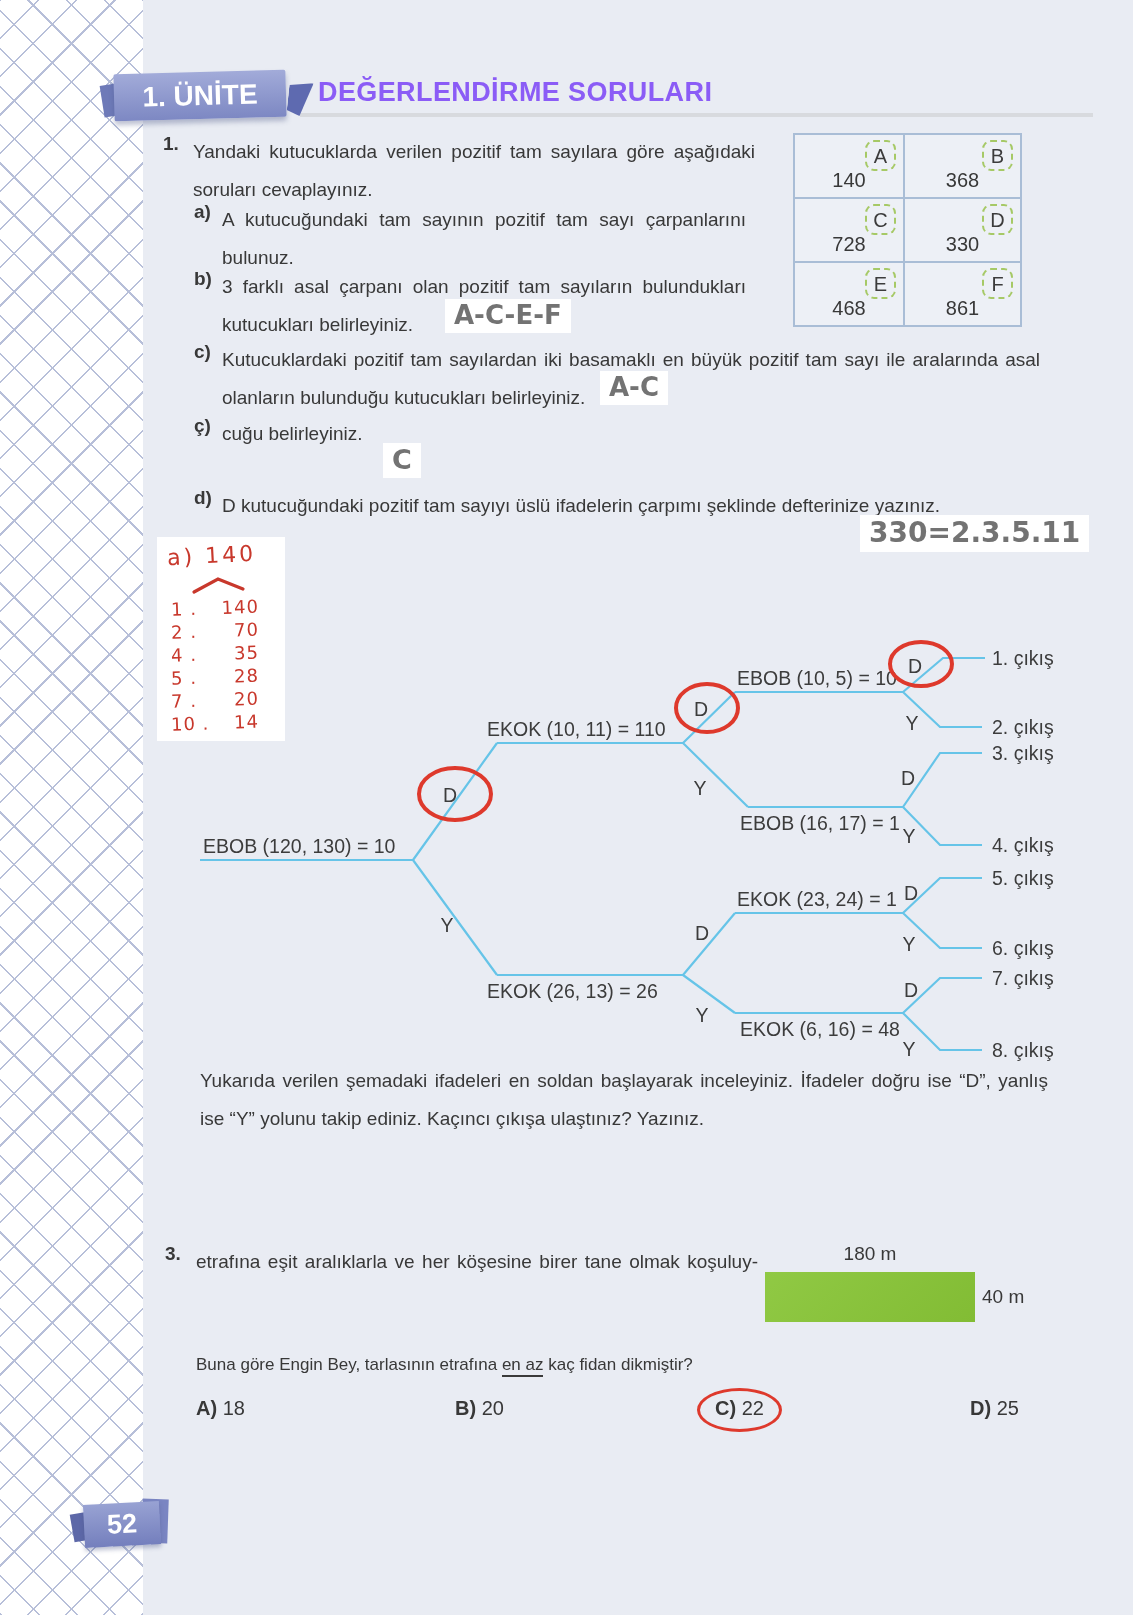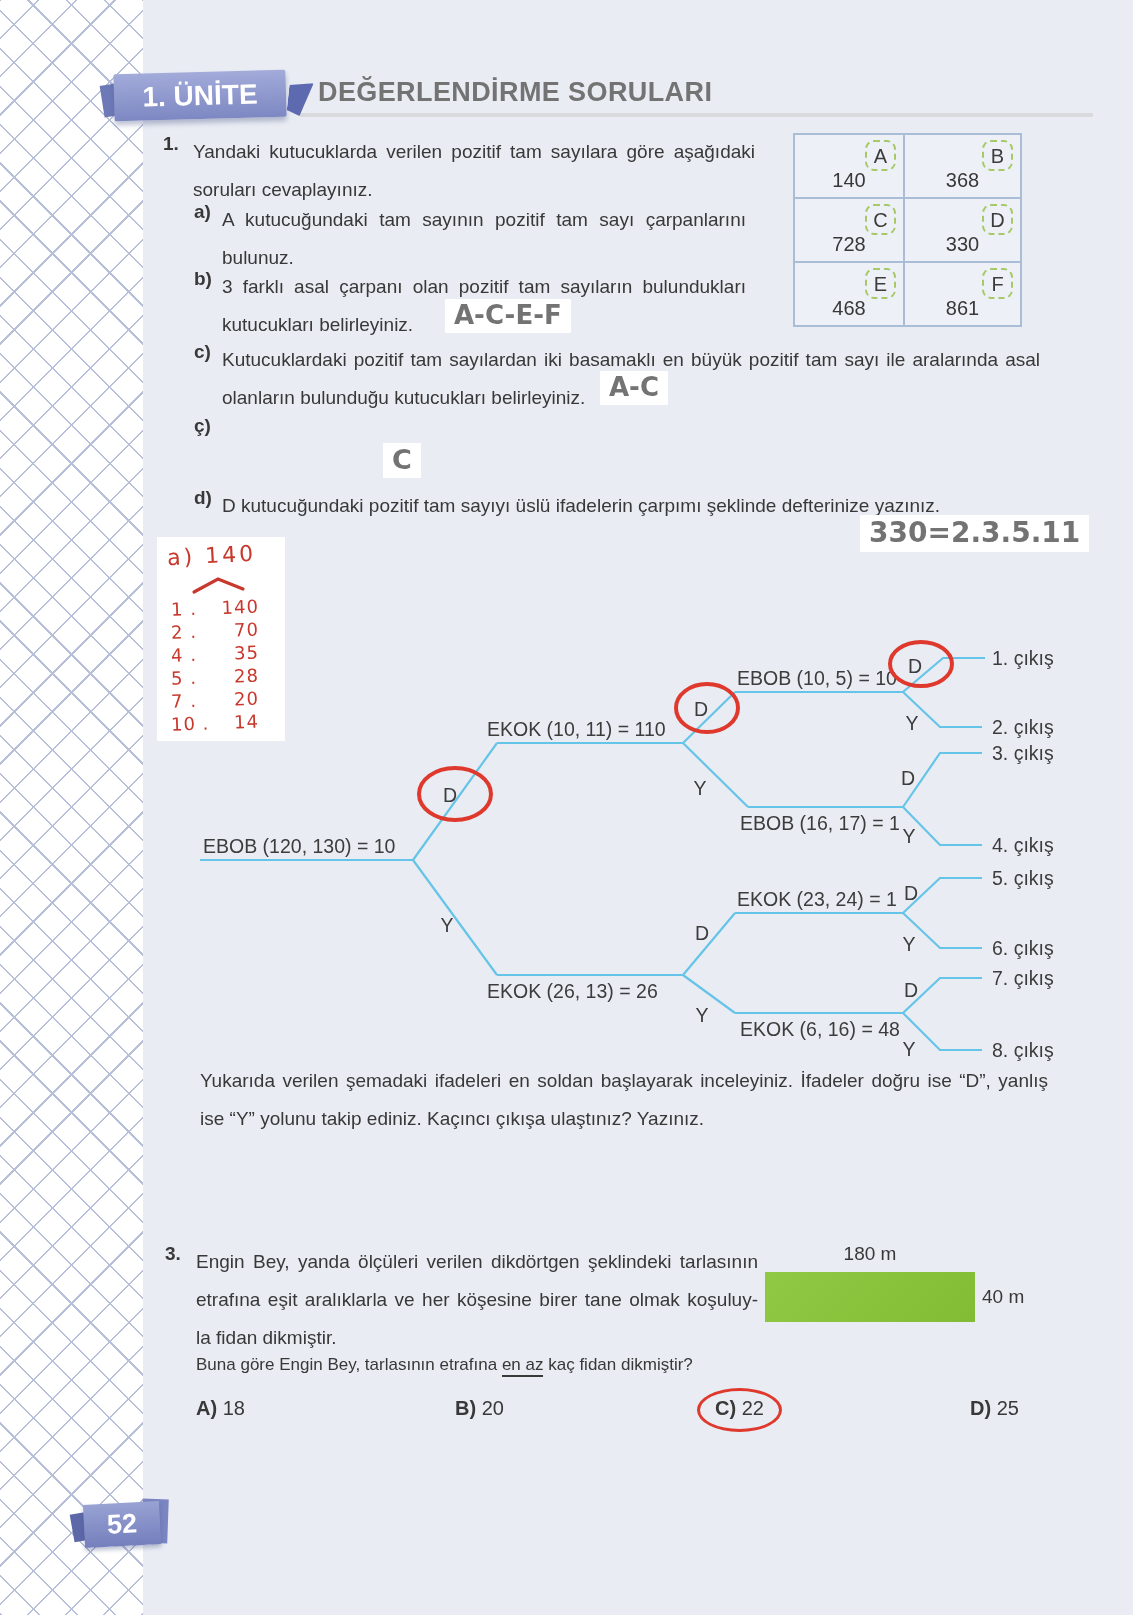--- a/index.html
+++ b/index.html
@@ -14,21 +14,21 @@
       repeating-linear-gradient(-45deg,#b7bfd9 0,#b7bfd9 1.6px,transparent 1.6px,transparent 27px);}
 
   
   .ribbon-fold-left{left:102px;top:84px;width:22px;height:32px;background:#6e7ab8;transform:rotate(-9deg);}
   .ribbon-main{left:114px;top:72px;width:172px;height:47px;background:linear-gradient(180deg,#a2abd9,#7d88c3);
     transform:rotate(-1.6deg);border-radius:2px;box-shadow:0 4px 5px rgba(70,80,130,.35);
     display:flex;align-items:center;justify-content:center;color:#fff;font-size:28px;font-weight:bold;}
   .ribbon-fold-right{left:288px;top:82px;width:24px;height:34px;background:#5e6ab0;
     clip-path:polygon(0 12%,100% 0,55% 100%,0 86%);transform:rotate(6deg);}
   .header-rule{left:300px;top:113px;width:793px;height:4px;background:#d8dade;}
-  .header-title{left:318px;top:77px;font-size:27px;font-weight:bold;color:#737373;letter-spacing:.4px;}
+  .header-title{left:318px;top:77px;font-size:27px;font-weight:bold;color:#8b5cf6;letter-spacing:.4px;}
 
   
   .q-label{font-size:19px;font-weight:bold;}
   .q-text{font-size:19px;line-height:38px;text-align:justify;}
   .q-line{font-size:19px;line-height:38px;display:block;}
 
   
   .hand-red{background:#fff;color:#737373;font-weight:bold;font-family:"DejaVu Sans",sans-serif;
     padding:1px 9px 3px;display:inline-block;}
 
@@ -98,20 +98,21 @@
 <div class="abs q-label" style="left:194px;top:268px;">b)</div>
 <div class="abs q-text" style="left:222px;top:268px;width:524px;">3 farklı asal çarpanı olan pozitif tam sayıların bulundukları kutucukları belirleyiniz.</div>
 <div class="abs hand-red" style="left:445px;top:299px;font-size:26px;">A-C-E-F</div>
 
 <div class="abs q-label" style="left:194px;top:341px;">c)</div>
 <div class="abs q-text" style="left:222px;top:341px;width:818px;">Kutucuklardaki pozitif tam sayılardan iki basamaklı en büyük pozitif tam sayı ile aralarında asal olanların bulunduğu kutucukları belirleyiniz.</div>
 <div class="abs hand-red" style="left:600px;top:371px;font-size:26px;">A-C</div>
 
 <div class="abs q-label" style="left:194px;top:415px;">ç)</div>
 <div class="abs" style="left:222px;top:415px;width:818px;">
+  <span class="q-line">cuğu belirleyiniz.</span>
 </div>
 <div class="abs hand-red" style="left:383px;top:443px;font-size:27px;">C</div>
 
 <div class="abs q-label" style="left:194px;top:487px;">d)</div>
 <div class="abs q-text" style="left:222px;top:487px;width:818px;">D kutucuğundaki pozitif tam sayıyı üslü ifadelerin çarpımı şeklinde defterinize yazınız.</div>
 <div class="abs hand-red" style="left:860px;top:515px;font-size:28px;">330=2.3.5.11</div>
 
 <div class="abs boxes">
   <div class="box-cell">
     <span class="box-badge">A</span>
@@ -216,23 +217,21 @@
   <text x="797" y="275">5. çıkış</text>
   <text x="797" y="345">6. çıkış</text>
   <text x="797" y="375">7. çıkış</text>
   <text x="797" y="447">8. çıkış</text>
 </svg>
 
 <div class="abs q-text tree-note">Yukarıda verilen şemadaki ifadeleri en soldan başlayarak inceleyiniz. İfadeler doğru ise “D”, yanlış ise “Y” yolunu takip ediniz. Kaçıncı çıkışa ulaştınız? Yazınız.</div>
 
 <div class="abs q-label" style="left:165px;top:1243px;">3.</div>
 <div class="abs q3-lines" style="left:196px;top:1243px;width:562px;">
-  <span class="q-line">Engin Bey, yanda ölçüleri verilen dikdörtgen şeklindeki tarlasının</span>
   <span class="q-line">etrafına eşit aralıklarla ve her köşesine birer tane olmak koşuluy-</span>
-  <span class="q-line">la fidan dikmiştir.</span>
 </div>
 
 <div class="abs field-top-label">180 m</div>
 <div class="abs field"></div>
 <div class="abs field-side-label">40 m</div>
 
 <div class="abs" style="left:196px;top:1355px;font-size:17px;">
   <span>Buna göre Engin Bey, tarlasının etrafına</span>
   <span class="underline">en az</span>
   <span>kaç fidan dikmiştir?</span>

